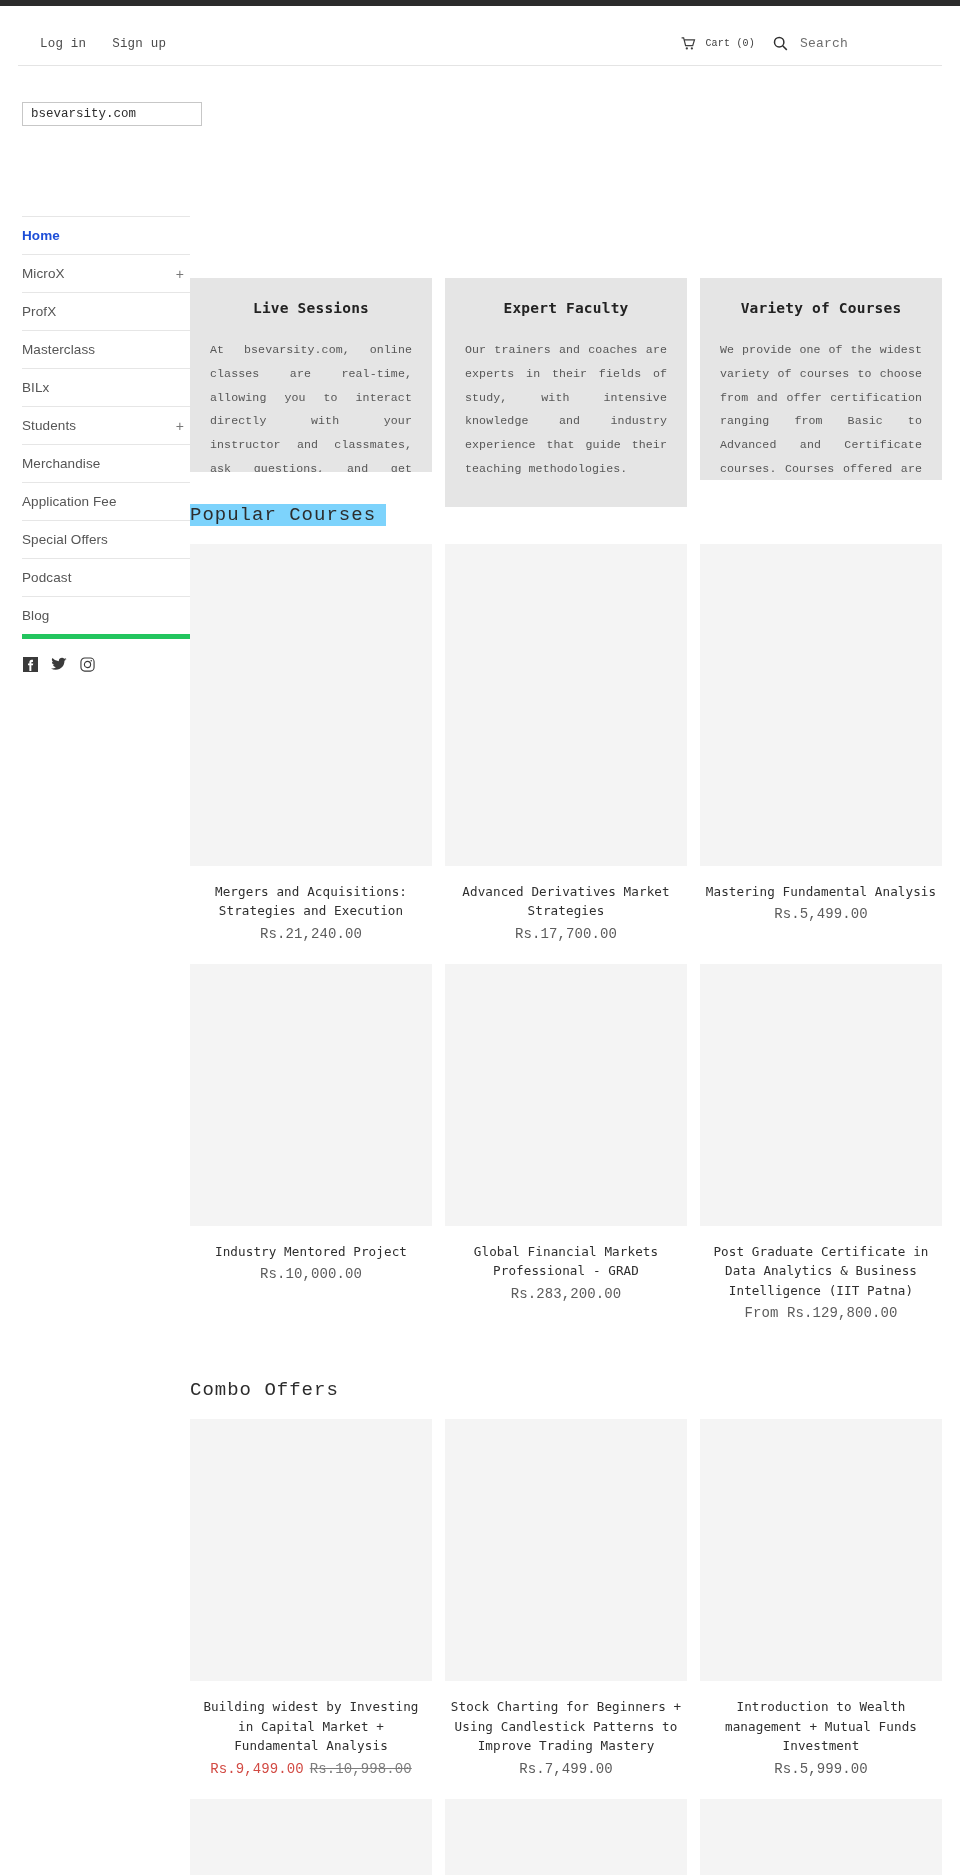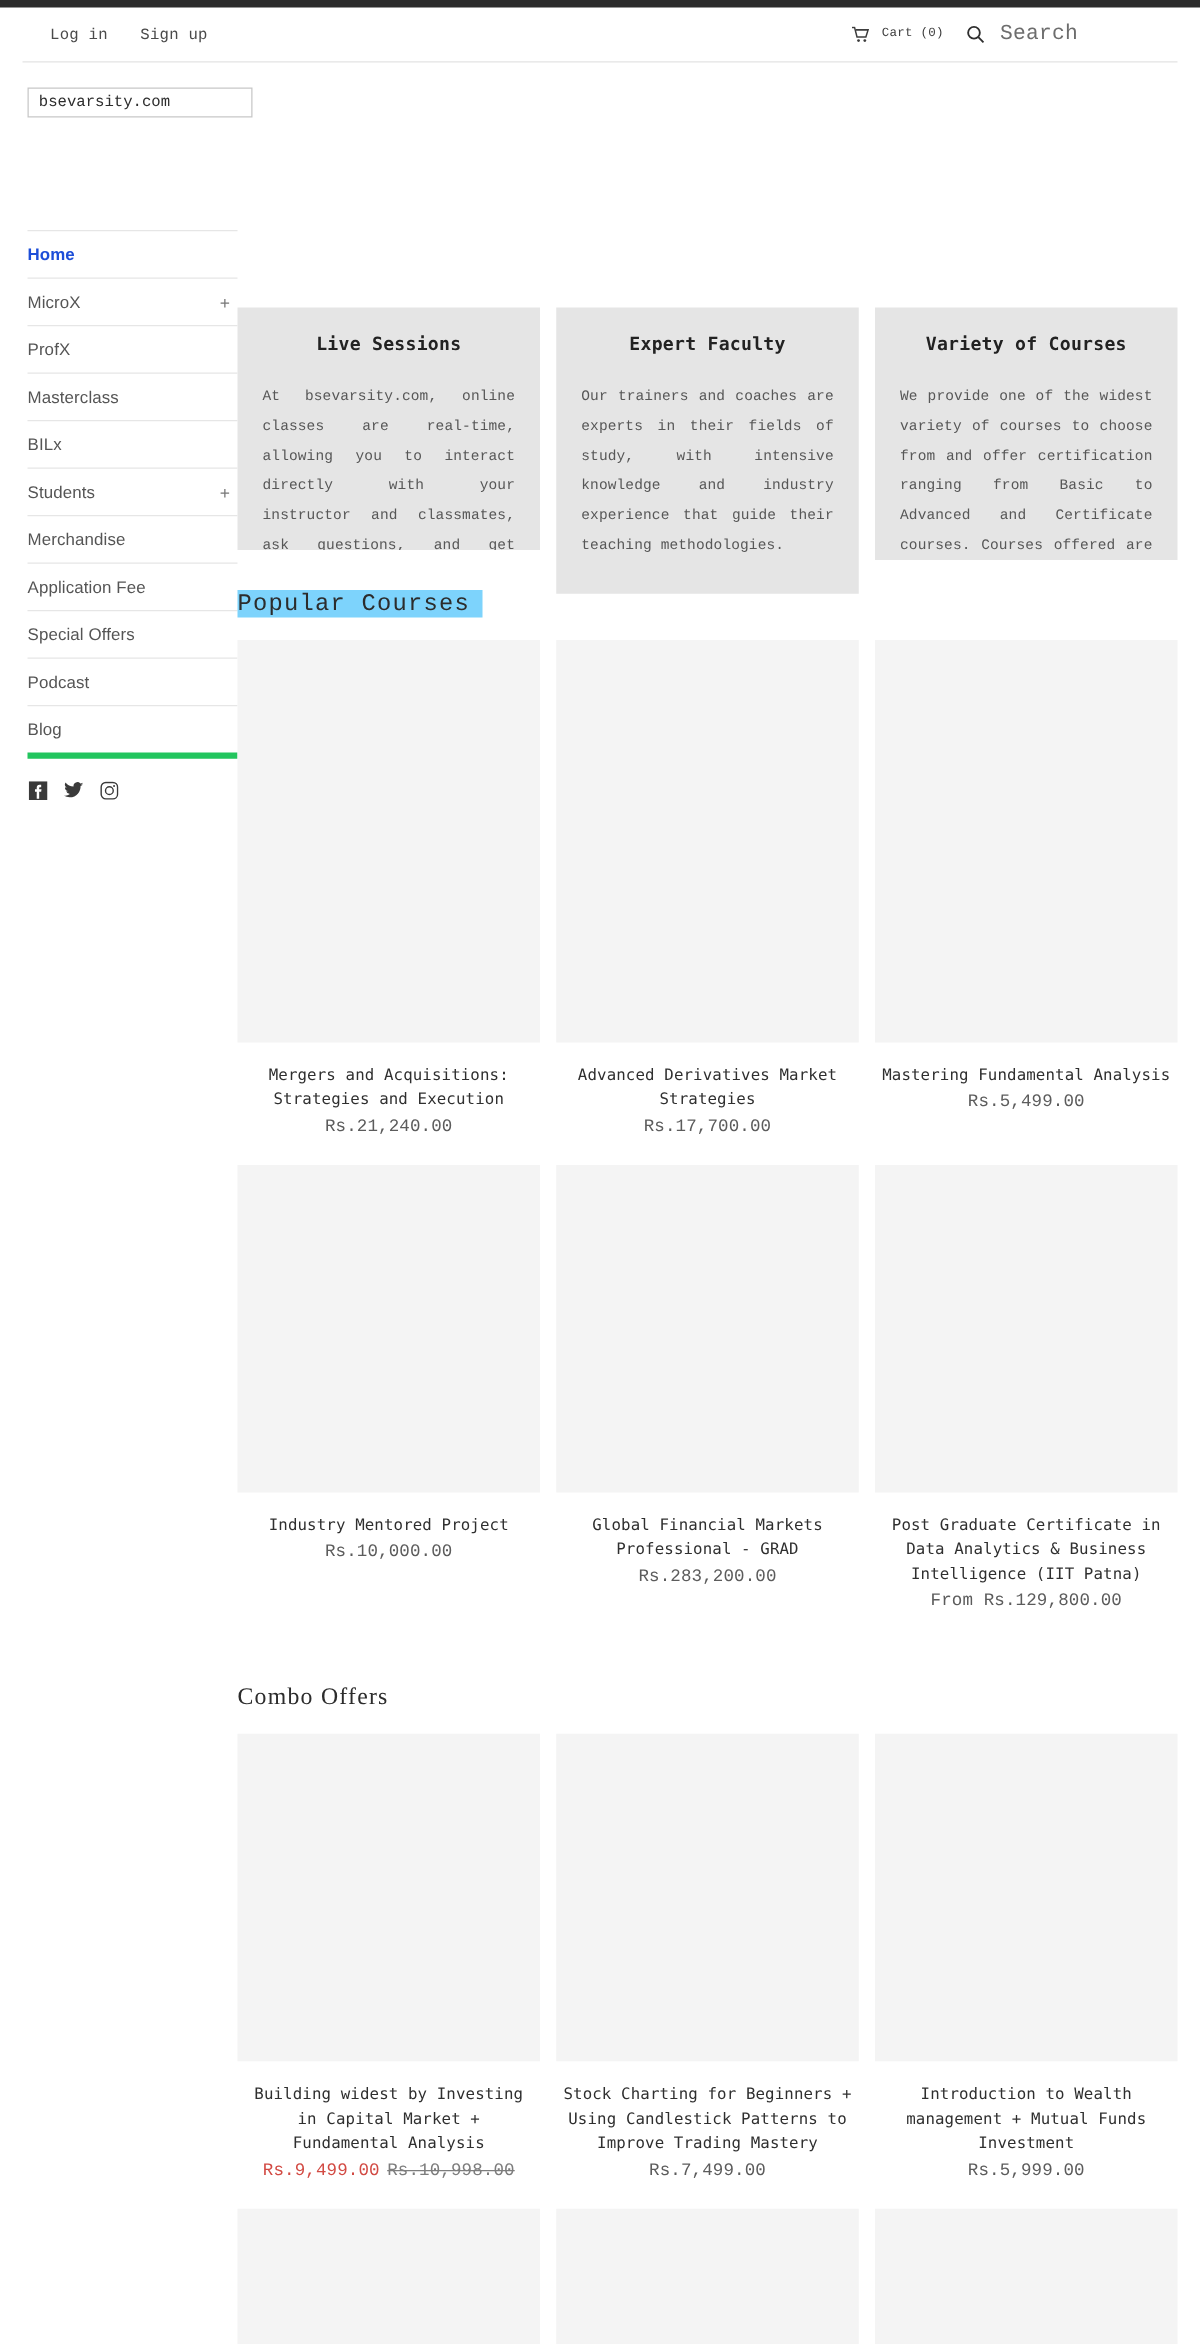--- a/index.html
+++ b/index.html
@@ -18,21 +18,21 @@
     width: 100%;
   }
 
   
   .header {
     height: 44px;
     display: flex;
     align-items: center;
     padding: 0 24px 0 22px;
     border-bottom: 1px solid #e4e4e4;
-    margin: 0 18px;
+    margin: 16px 18px;
     width: calc(100% - 36px);
   }
   .header-left { display: flex; align-items: center; gap: 26px; }
   .auth-link {
     font-family: "Liberation Mono", "DejaVu Sans Mono", monospace;
     font-size: 12.5px;
     color: #4a4a4a;
     text-decoration: none;
     letter-spacing: 0.2px;
     cursor: pointer;
@@ -61,21 +61,21 @@
     display: flex;
     align-items: center;
     gap: 12px;
   }
   .search-icon { display: flex; align-items: center; cursor: pointer; }
   .search-input {
     border: none;
     outline: none;
     background: transparent;
     font-family: "Liberation Mono", "DejaVu Sans Mono", monospace;
-    font-size: 17px;
+    font-size: 13px;
     color: #6d28d9;
     width: 118px;
     letter-spacing: 0.2px;
   }
   .search-input::placeholder { color: #6d6d6d; }
 
   
   .logo-field-row {
     padding: 20px 0 0 22px;
   }
@@ -186,21 +186,20 @@
     position: relative;
     margin-top: -32px;
     background: #7dd3fc;
     display: inline-block;
     padding-right: 10px;
     z-index: 5;
   }
   .section-title.combo {
     margin: 58px 0 16px 0;
     display: block;
-    font-family: Liberation Serif, serif;
   }
 
   
   .product-grid {
     display: grid;
     grid-template-columns: repeat(3, 1fr);
     gap: 13px 13px;
     margin-top: 18px;
   }
   .product-card { display: block; text-decoration: none; cursor: pointer; }

